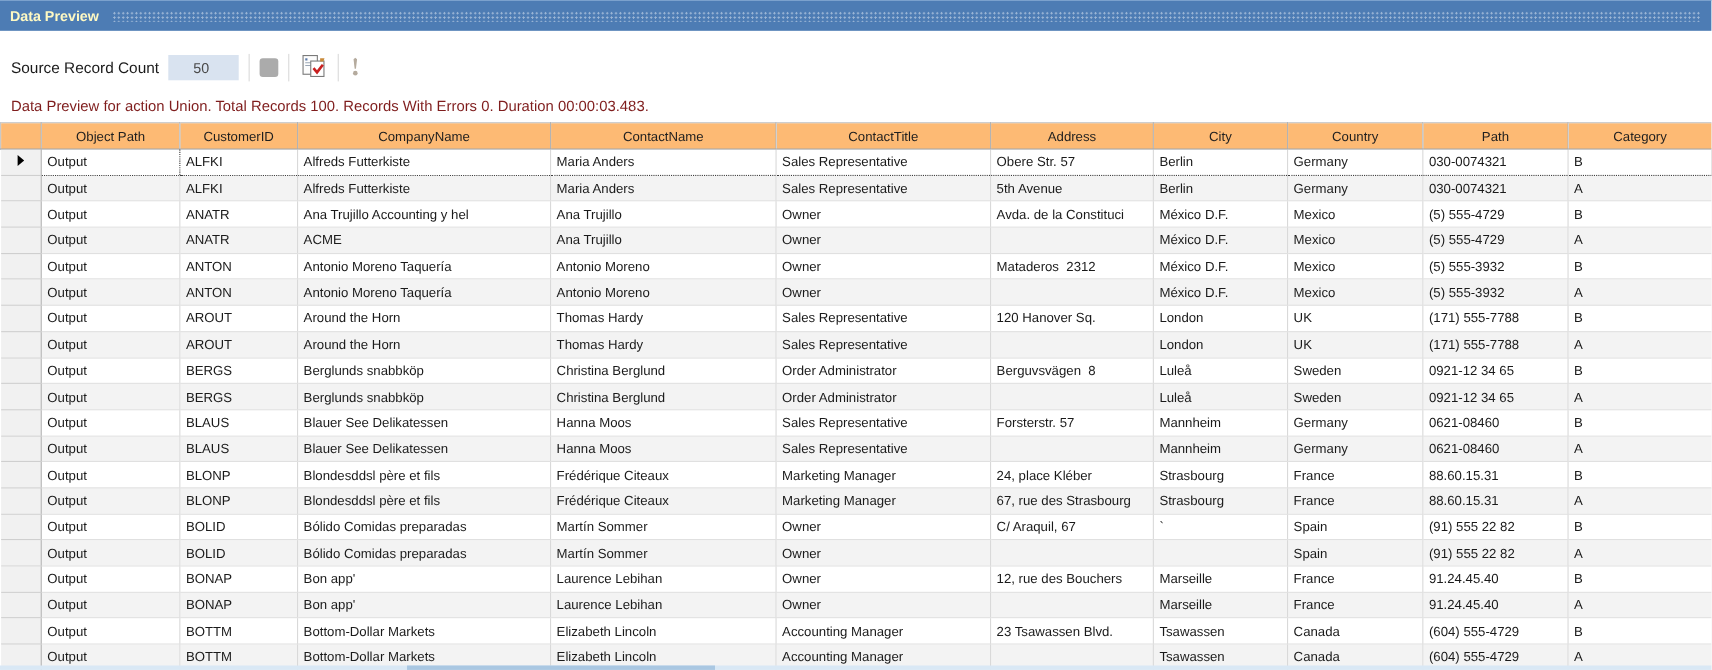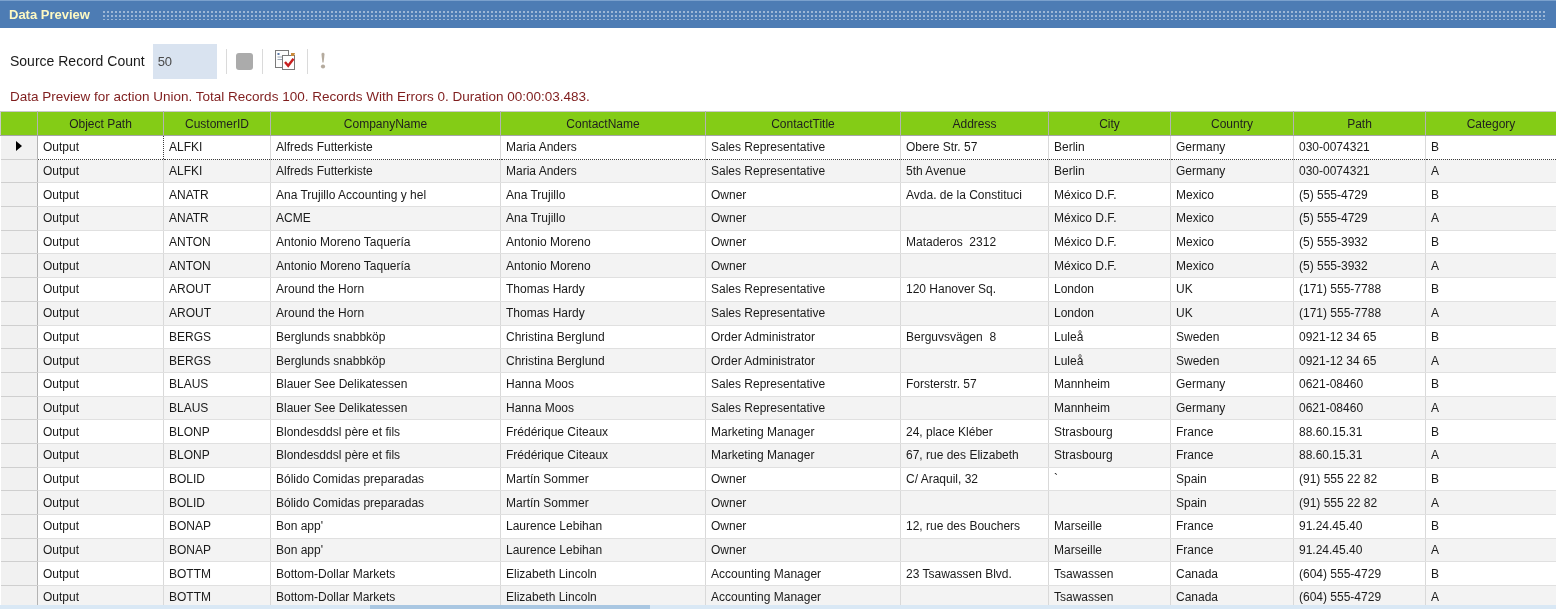--- a/index.html
+++ b/index.html
@@ -36,26 +36,26 @@
 
   
   .toolbar {
     display: flex;
     align-items: center;
     height: 30px;
     margin: 18px 0 0 10px;
   }
   .toolbar .lbl { font-size: 14px; color: #1a1a1a; margin-right: 8px; white-space: nowrap; }
   .toolbar input {
-    width: 64px; height: 35px;
+    width: 64px; height: 23px;
     background: #d9e3f0;
     border: none; outline: none;
     font-family: "Liberation Sans", sans-serif;
     font-size: 13px; color: #4a4a4a;
-    padding-left: 5px;
+    padding-left: 23px;
   }
   .tsep { width: 1px; height: 25px; background: #dadada; margin: 0 9px; }
   .stop-btn {
     width: 17px; height: 17px;
     background: #ababab;
     border-radius: 3px;
   }
   .icon-btn { display: flex; align-items: center; justify-content: center; }
 
   
@@ -70,21 +70,21 @@
   .gridwrap { position: absolute; left: 0; top: 111px; width: 1556px; height: 498px; overflow: hidden; }
   table.grid {
     border-collapse: collapse;
     table-layout: fixed;
     width: 1556px;
     font-size: 12px;
     color: #1a1a1a;
   }
   table.grid th {
     height: 24px;
-    background: #84cc16;
+    background: #fdba74;
     font-weight: normal;
     font-size: 12px;
     color: #1f1f1f;
     border-right: 1px solid #b3b3b3;
     border-bottom: 1px solid #a6a6a6;
     border-top: 1px solid #c9c9c9;
     text-align: center;
     overflow: hidden;
     white-space: nowrap;
   }
@@ -375,34 +375,34 @@
           <td>88.60.15.31</td>
           <td class="lastcell">B</td>
         </tr>
         <tr class="alt">
           <td class="rowhead"></td>
           <td class="firstcell">Output</td>
           <td>BLONP</td>
           <td>Blondesddsl père et fils</td>
           <td>Frédérique Citeaux</td>
           <td>Marketing Manager</td>
-          <td>67, rue des Elizabeth</td>
+          <td>67, rue des Strasbourg</td>
           <td>Strasbourg</td>
           <td>France</td>
           <td>88.60.15.31</td>
           <td class="lastcell">A</td>
         </tr>
         <tr>
           <td class="rowhead"></td>
           <td class="firstcell">Output</td>
           <td>BOLID</td>
           <td>Bólido Comidas preparadas</td>
           <td>Martín Sommer</td>
           <td>Owner</td>
-          <td>C/ Araquil, 32</td>
+          <td>C/ Araquil, 67</td>
           <td>`</td>
           <td>Spain</td>
           <td>(91) 555 22 82</td>
           <td class="lastcell">B</td>
         </tr>
         <tr class="alt">
           <td class="rowhead"></td>
           <td class="firstcell">Output</td>
           <td>BOLID</td>
           <td>Bólido Comidas preparadas</td>

